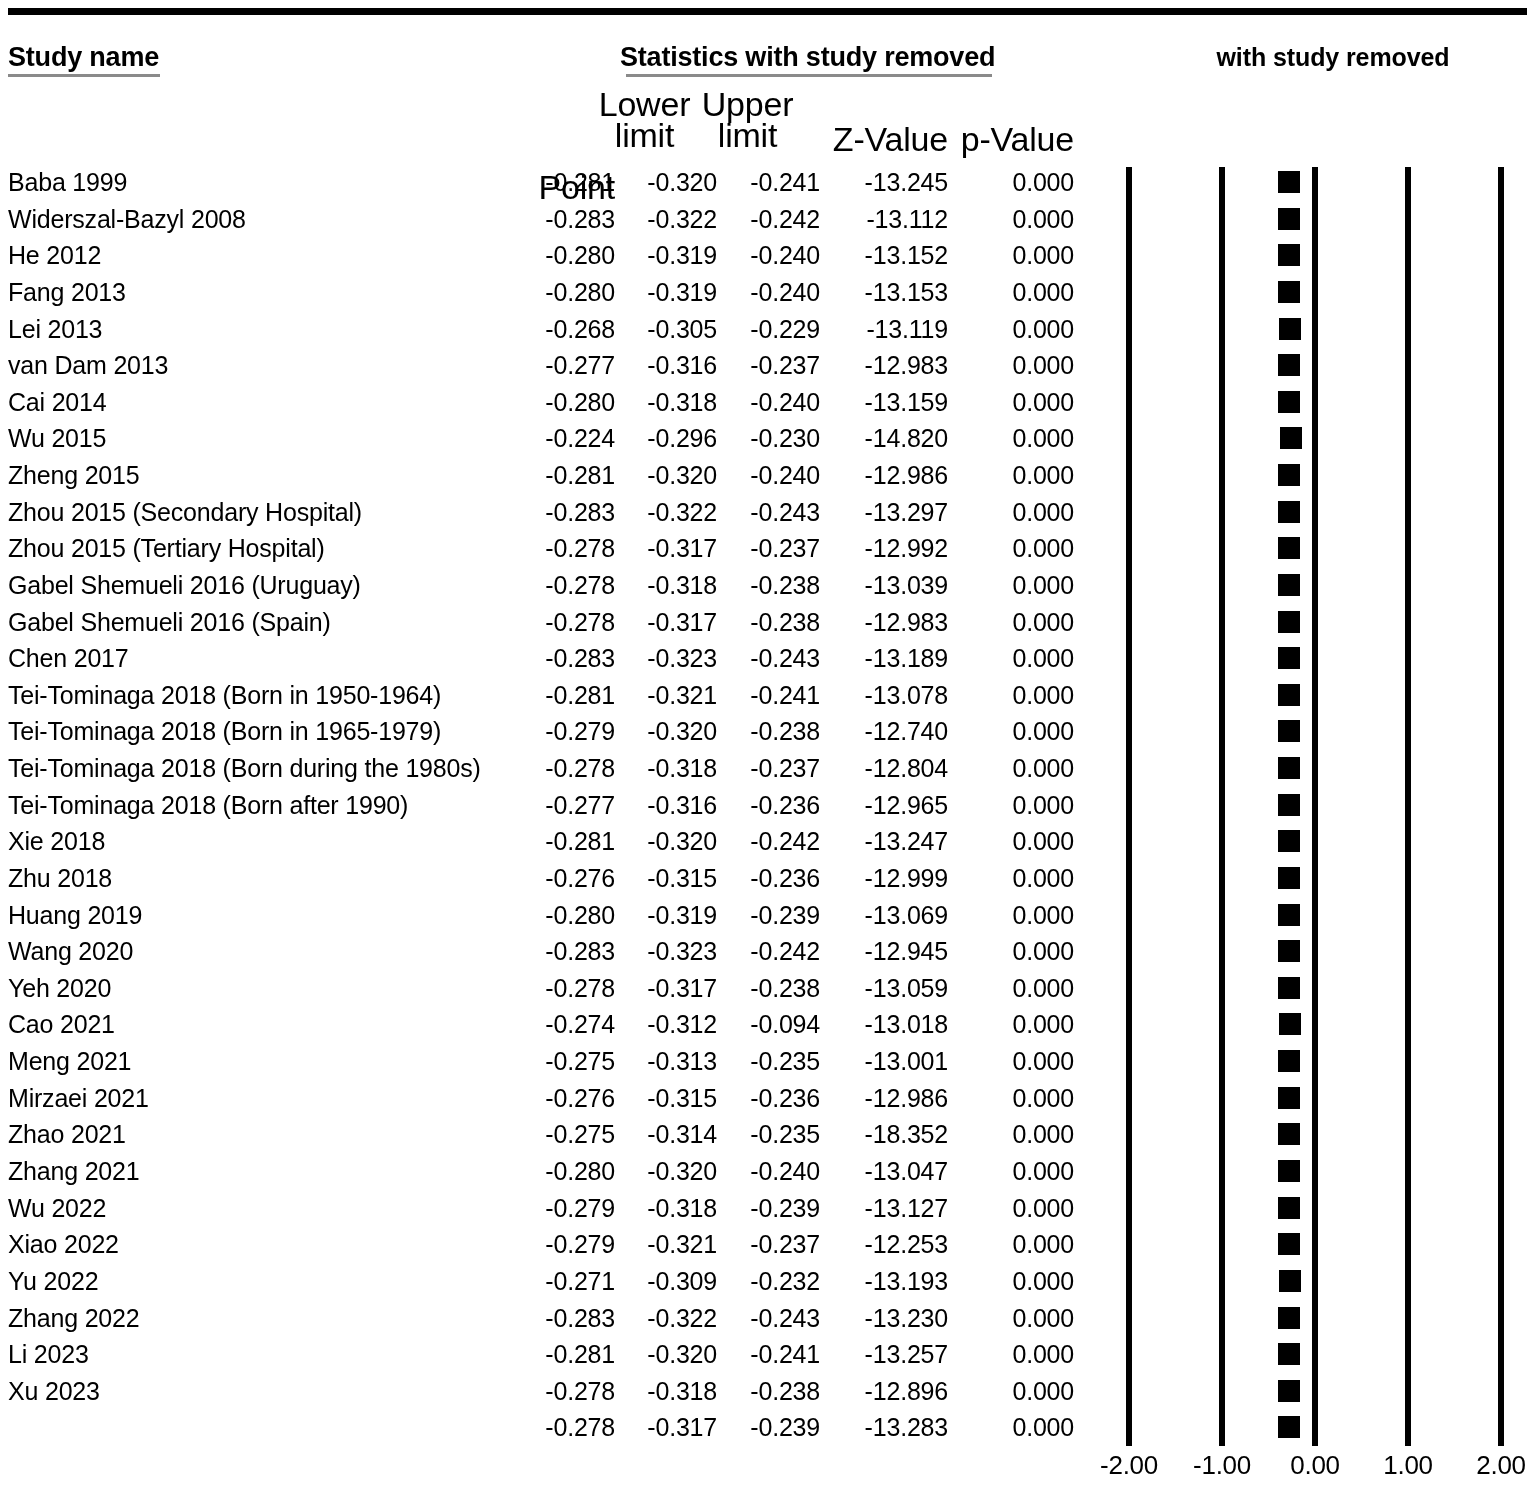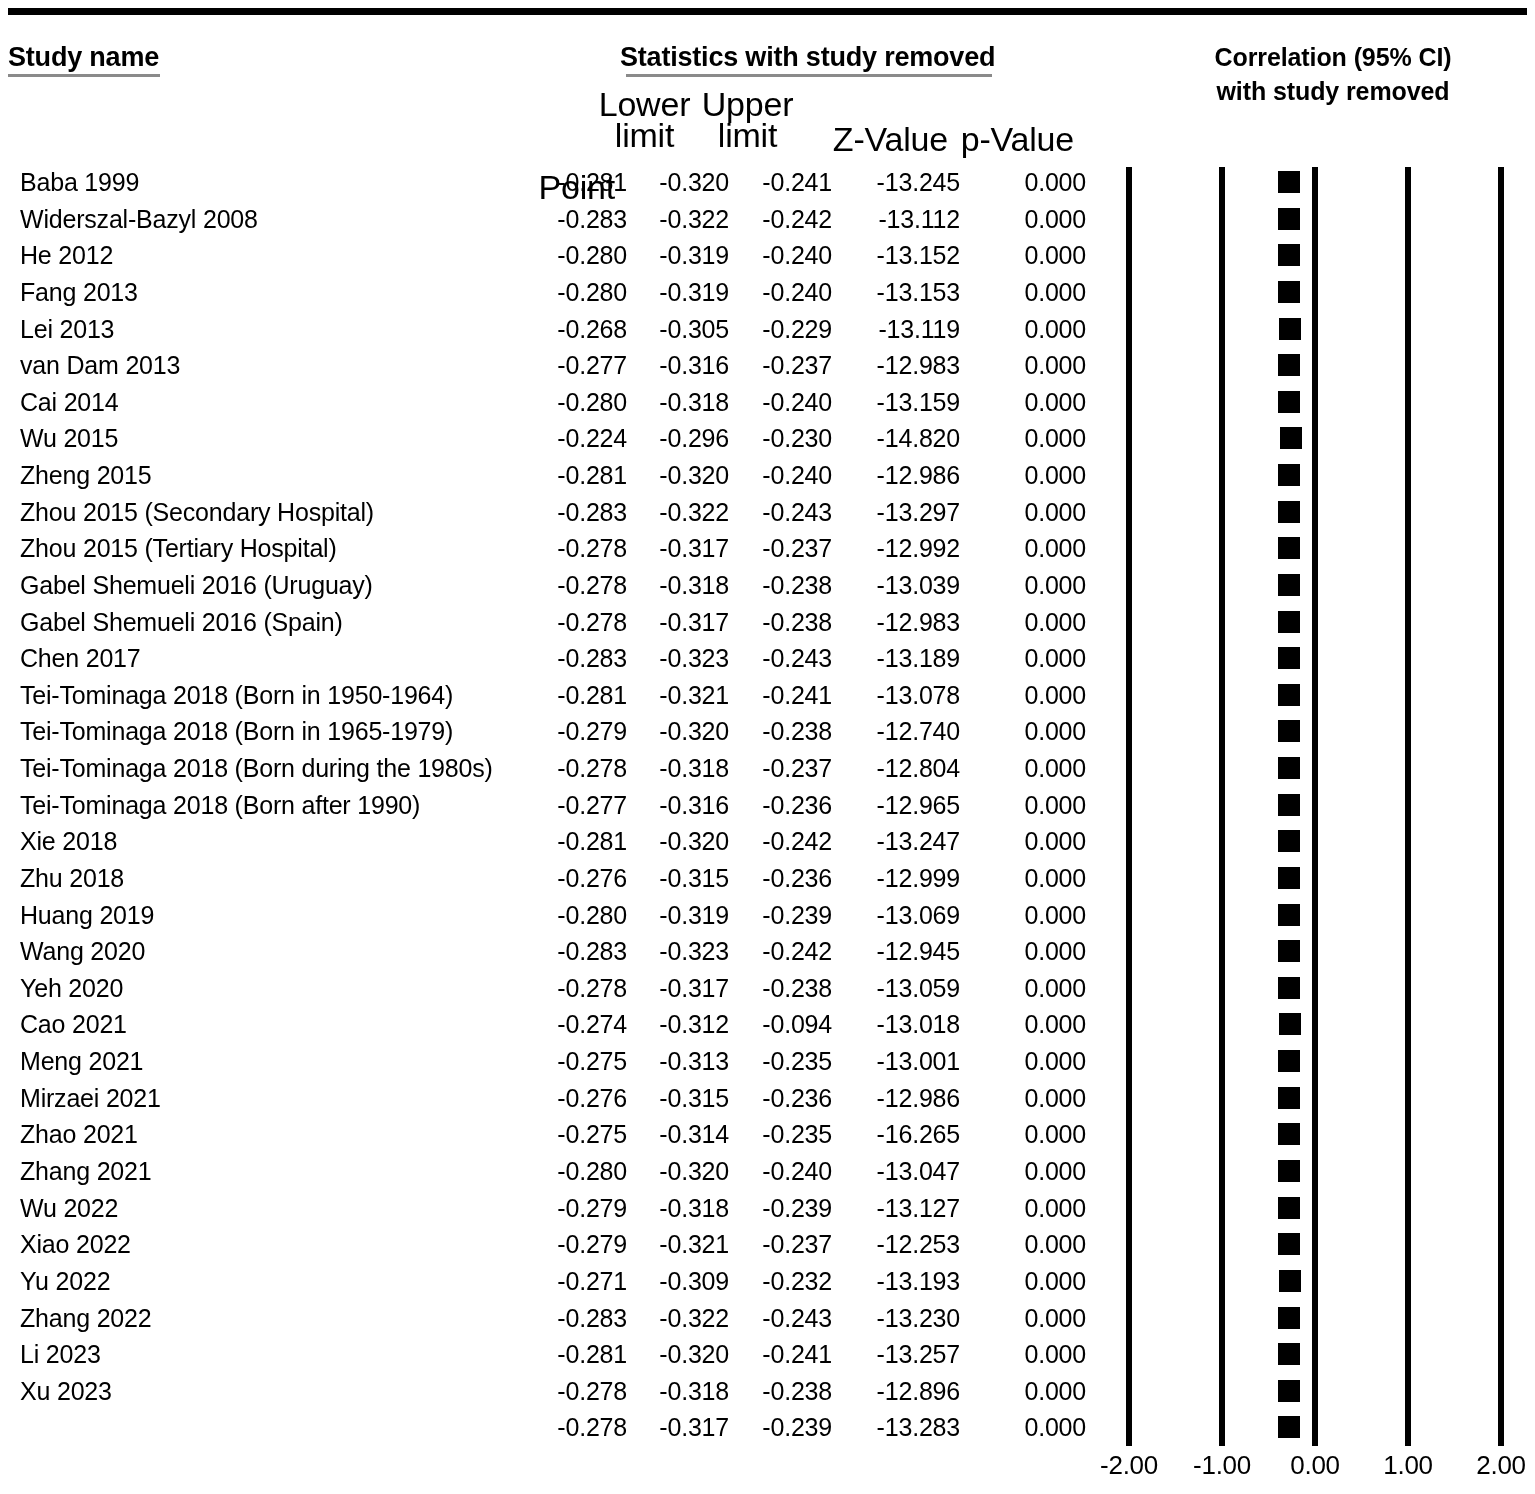--- a/index.html
+++ b/index.html
@@ -87,21 +87,21 @@
     text-align: right;
     letter-spacing: -0.2px;
   }
   .colhdr.two-line {
     line-height: 31px;
     text-align: center;
   }
   
   .row {
     position: absolute;
-    left: 12px;
+    left: 0;
     width: 1090px;
     height: 36px;
     font-size: 25px;
     letter-spacing: -0.2px;
   }
   .cell-name {
     position: absolute;
     left: 8px;
     top: 0;
     white-space: nowrap;
@@ -162,21 +162,20 @@
 
   <div class="top-rule"></div>
 
   <div class="hdr-study">Study name</div>
   <div class="hdr-study-rule"></div>
 
   <div class="hdr-stats">Statistics with study removed</div>
   <div class="hdr-stats-rule"></div>
 
   <div class="hdr-corr">
-    <div>Correlation (95% CI)</div>
     <div>with study removed</div>
   </div>
 
   <div class="colhdr" style="left:470px; top:120px; width:145px;margin-top:48px;">Point</div>
   <div class="colhdr two-line" style="left:572px; top:89px; width:145px;">
     <div>Lower</div>
     <div>limit</div>
   </div>
   <div class="colhdr two-line" style="left:675px; top:89px; width:145px;">
     <div>Upper</div>
@@ -392,21 +391,21 @@
         <div class="cell-num c-lower">-0.315</div>
         <div class="cell-num c-upper">-0.236</div>
         <div class="cell-num c-z">-12.986</div>
         <div class="cell-num c-p">0.000</div>
       </div>
       <div class="row" style="top: 1120.38px;">
         <div class="cell-name">Zhao 2021</div>
         <div class="cell-num c-point">-0.275</div>
         <div class="cell-num c-lower">-0.314</div>
         <div class="cell-num c-upper">-0.235</div>
-        <div class="cell-num c-z">-16.265</div>
+        <div class="cell-num c-z">-18.352</div>
         <div class="cell-num c-p">0.000</div>
       </div>
       <div class="row" style="top: 1157.01px;">
         <div class="cell-name">Zhang 2021</div>
         <div class="cell-num c-point">-0.280</div>
         <div class="cell-num c-lower">-0.320</div>
         <div class="cell-num c-upper">-0.240</div>
         <div class="cell-num c-z">-13.047</div>
         <div class="cell-num c-p">0.000</div>
       </div>

